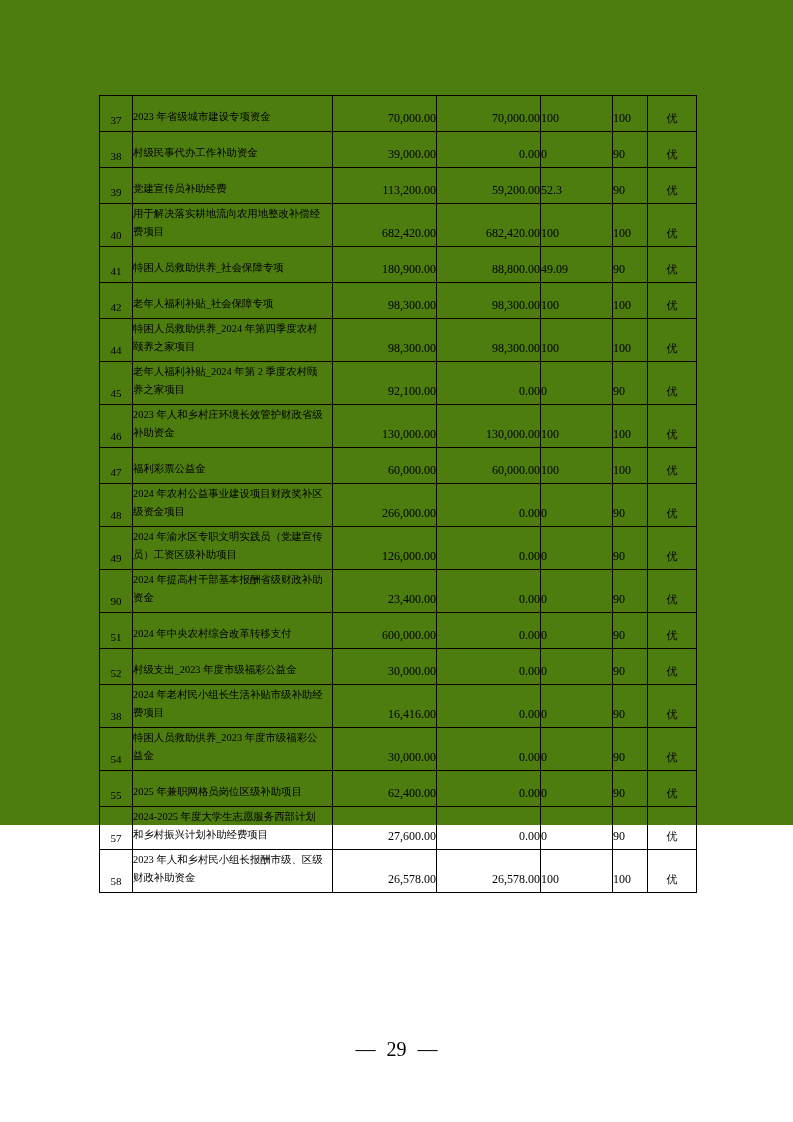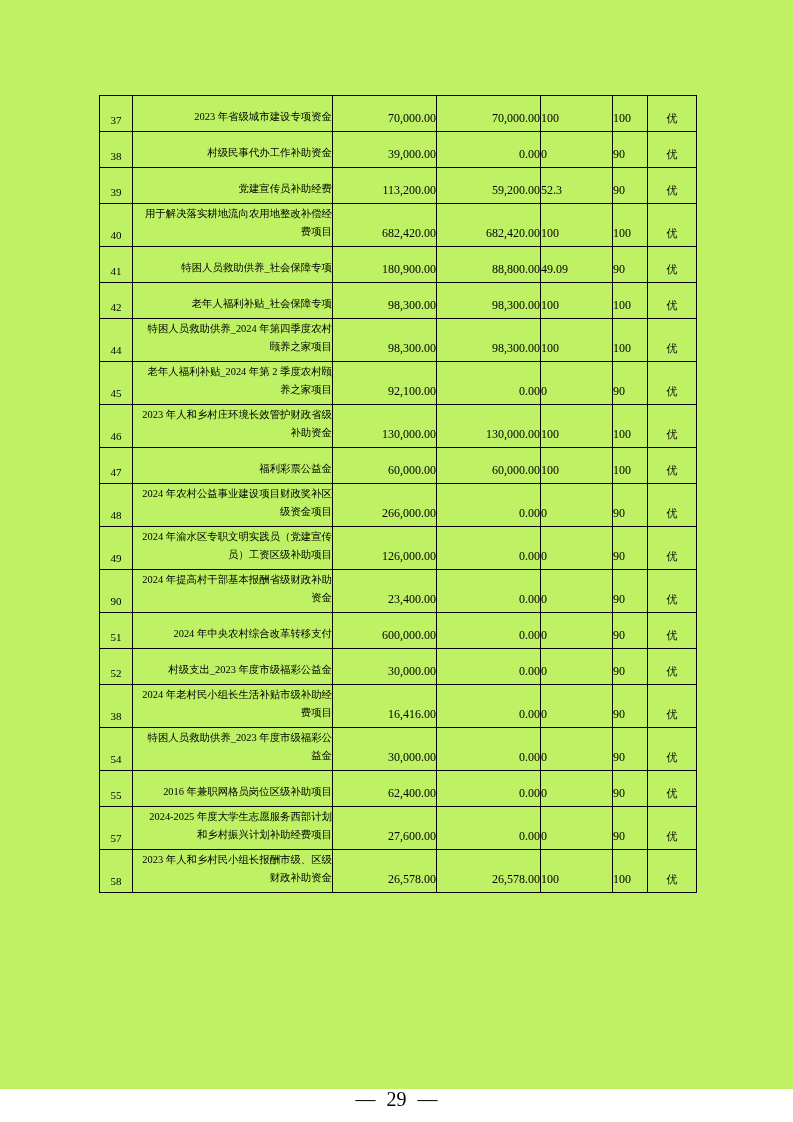--- a/index.html
+++ b/index.html
@@ -11,22 +11,22 @@
     width: 793px;
     height: 1122px;
     position: relative;
     overflow: hidden;
     font-family: "Liberation Serif", "DejaVu Serif", serif;
     color: #000000;
   }
   .page {
     position: absolute;
     left: 0; top: 0;
-    width: 793px; height: 1089px;
-    background: #bef264;
+    width: 793px; height: 825px;
+    background: #4d7c0f;
   }
   table.perf {
     position: absolute;
     left: 99px;
     top: 95px;
     width: 597px;
     border-collapse: collapse;
     table-layout: fixed;
   }
   table.perf td {
@@ -41,21 +41,21 @@
   td.c-no {
     text-align: center;
     font-size: 11px;
   }
   td.c-name {
     font-size: 10.4px;
     line-height: 18px;
     padding-left: 9px;
     padding-right: 2px;
     white-space: pre-line;
-    text-align: right;
+    text-align: left;
   }
   td.c-a1 {
     text-align: right;
     padding-right: 24px;
     font-size: 12px;
   }
   td.c-a2 {
     text-align: right;
     padding-right: 28px;
     font-size: 12px;
@@ -64,21 +64,21 @@
     text-align: left;
     font-size: 12px;
   }
   td.c-grade {
     text-align: center;
     font-size: 11px;
   }
   .footer {
     position: absolute;
     left: 0;
-    top: 1088px;
+    top: 1038px;
     width: 793px;
     text-align: center;
     font-size: 20px;
     word-spacing: 6px;
   }
 </style>
 </head>
 <body>
 
 <div class="page">
@@ -251,21 +251,21 @@
           <td class="c-name">特困人员救助供养_2023 年度市级福彩公
 益金</td>
           <td class="c-a1">30,000.00</td>
           <td class="c-a2">0.00</td>
           <td class="c-rate">0</td>
           <td class="c-score">90</td>
           <td class="c-grade">优</td>
         </tr>
         <tr class="h1">
           <td class="c-no">55</td>
-          <td class="c-name">2016 年兼职网格员岗位区级补助项目</td>
+          <td class="c-name">2025 年兼职网格员岗位区级补助项目</td>
           <td class="c-a1">62,400.00</td>
           <td class="c-a2">0.00</td>
           <td class="c-rate">0</td>
           <td class="c-score">90</td>
           <td class="c-grade">优</td>
         </tr>
         <tr class="h2">
           <td class="c-no">57</td>
           <td class="c-name">2024-2025 年度大学生志愿服务西部计划
 和乡村振兴计划补助经费项目</td>

